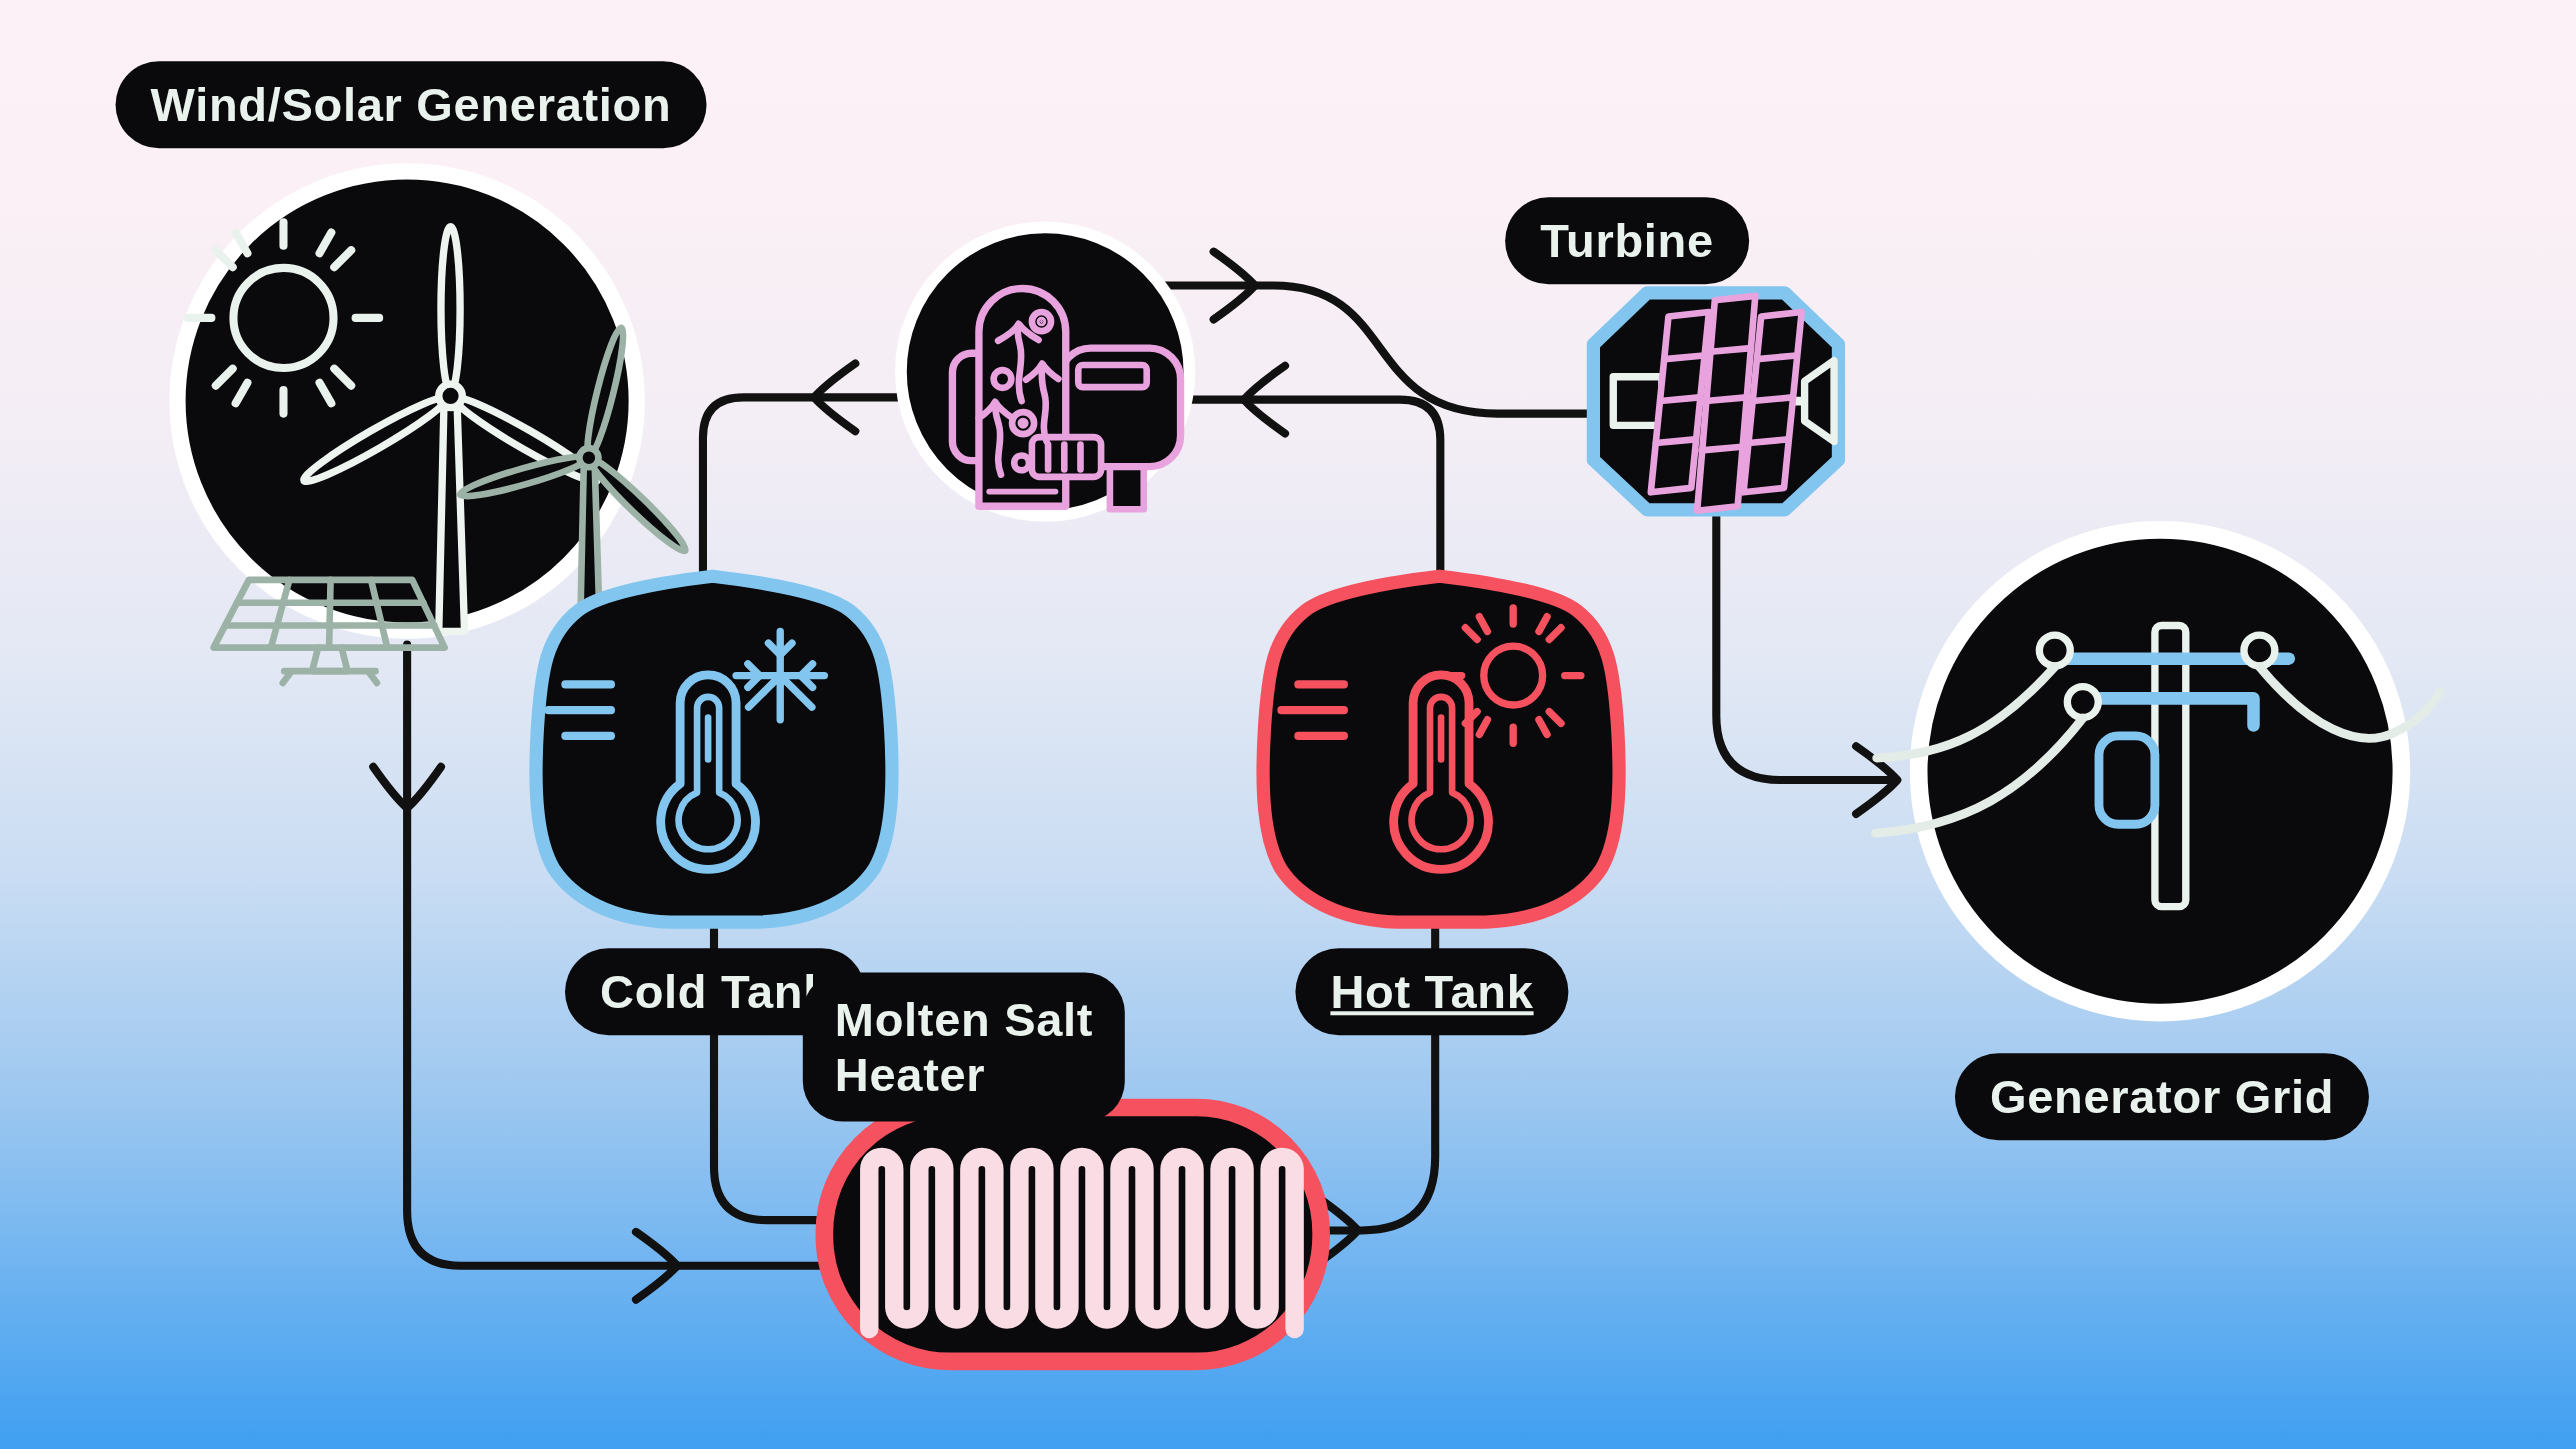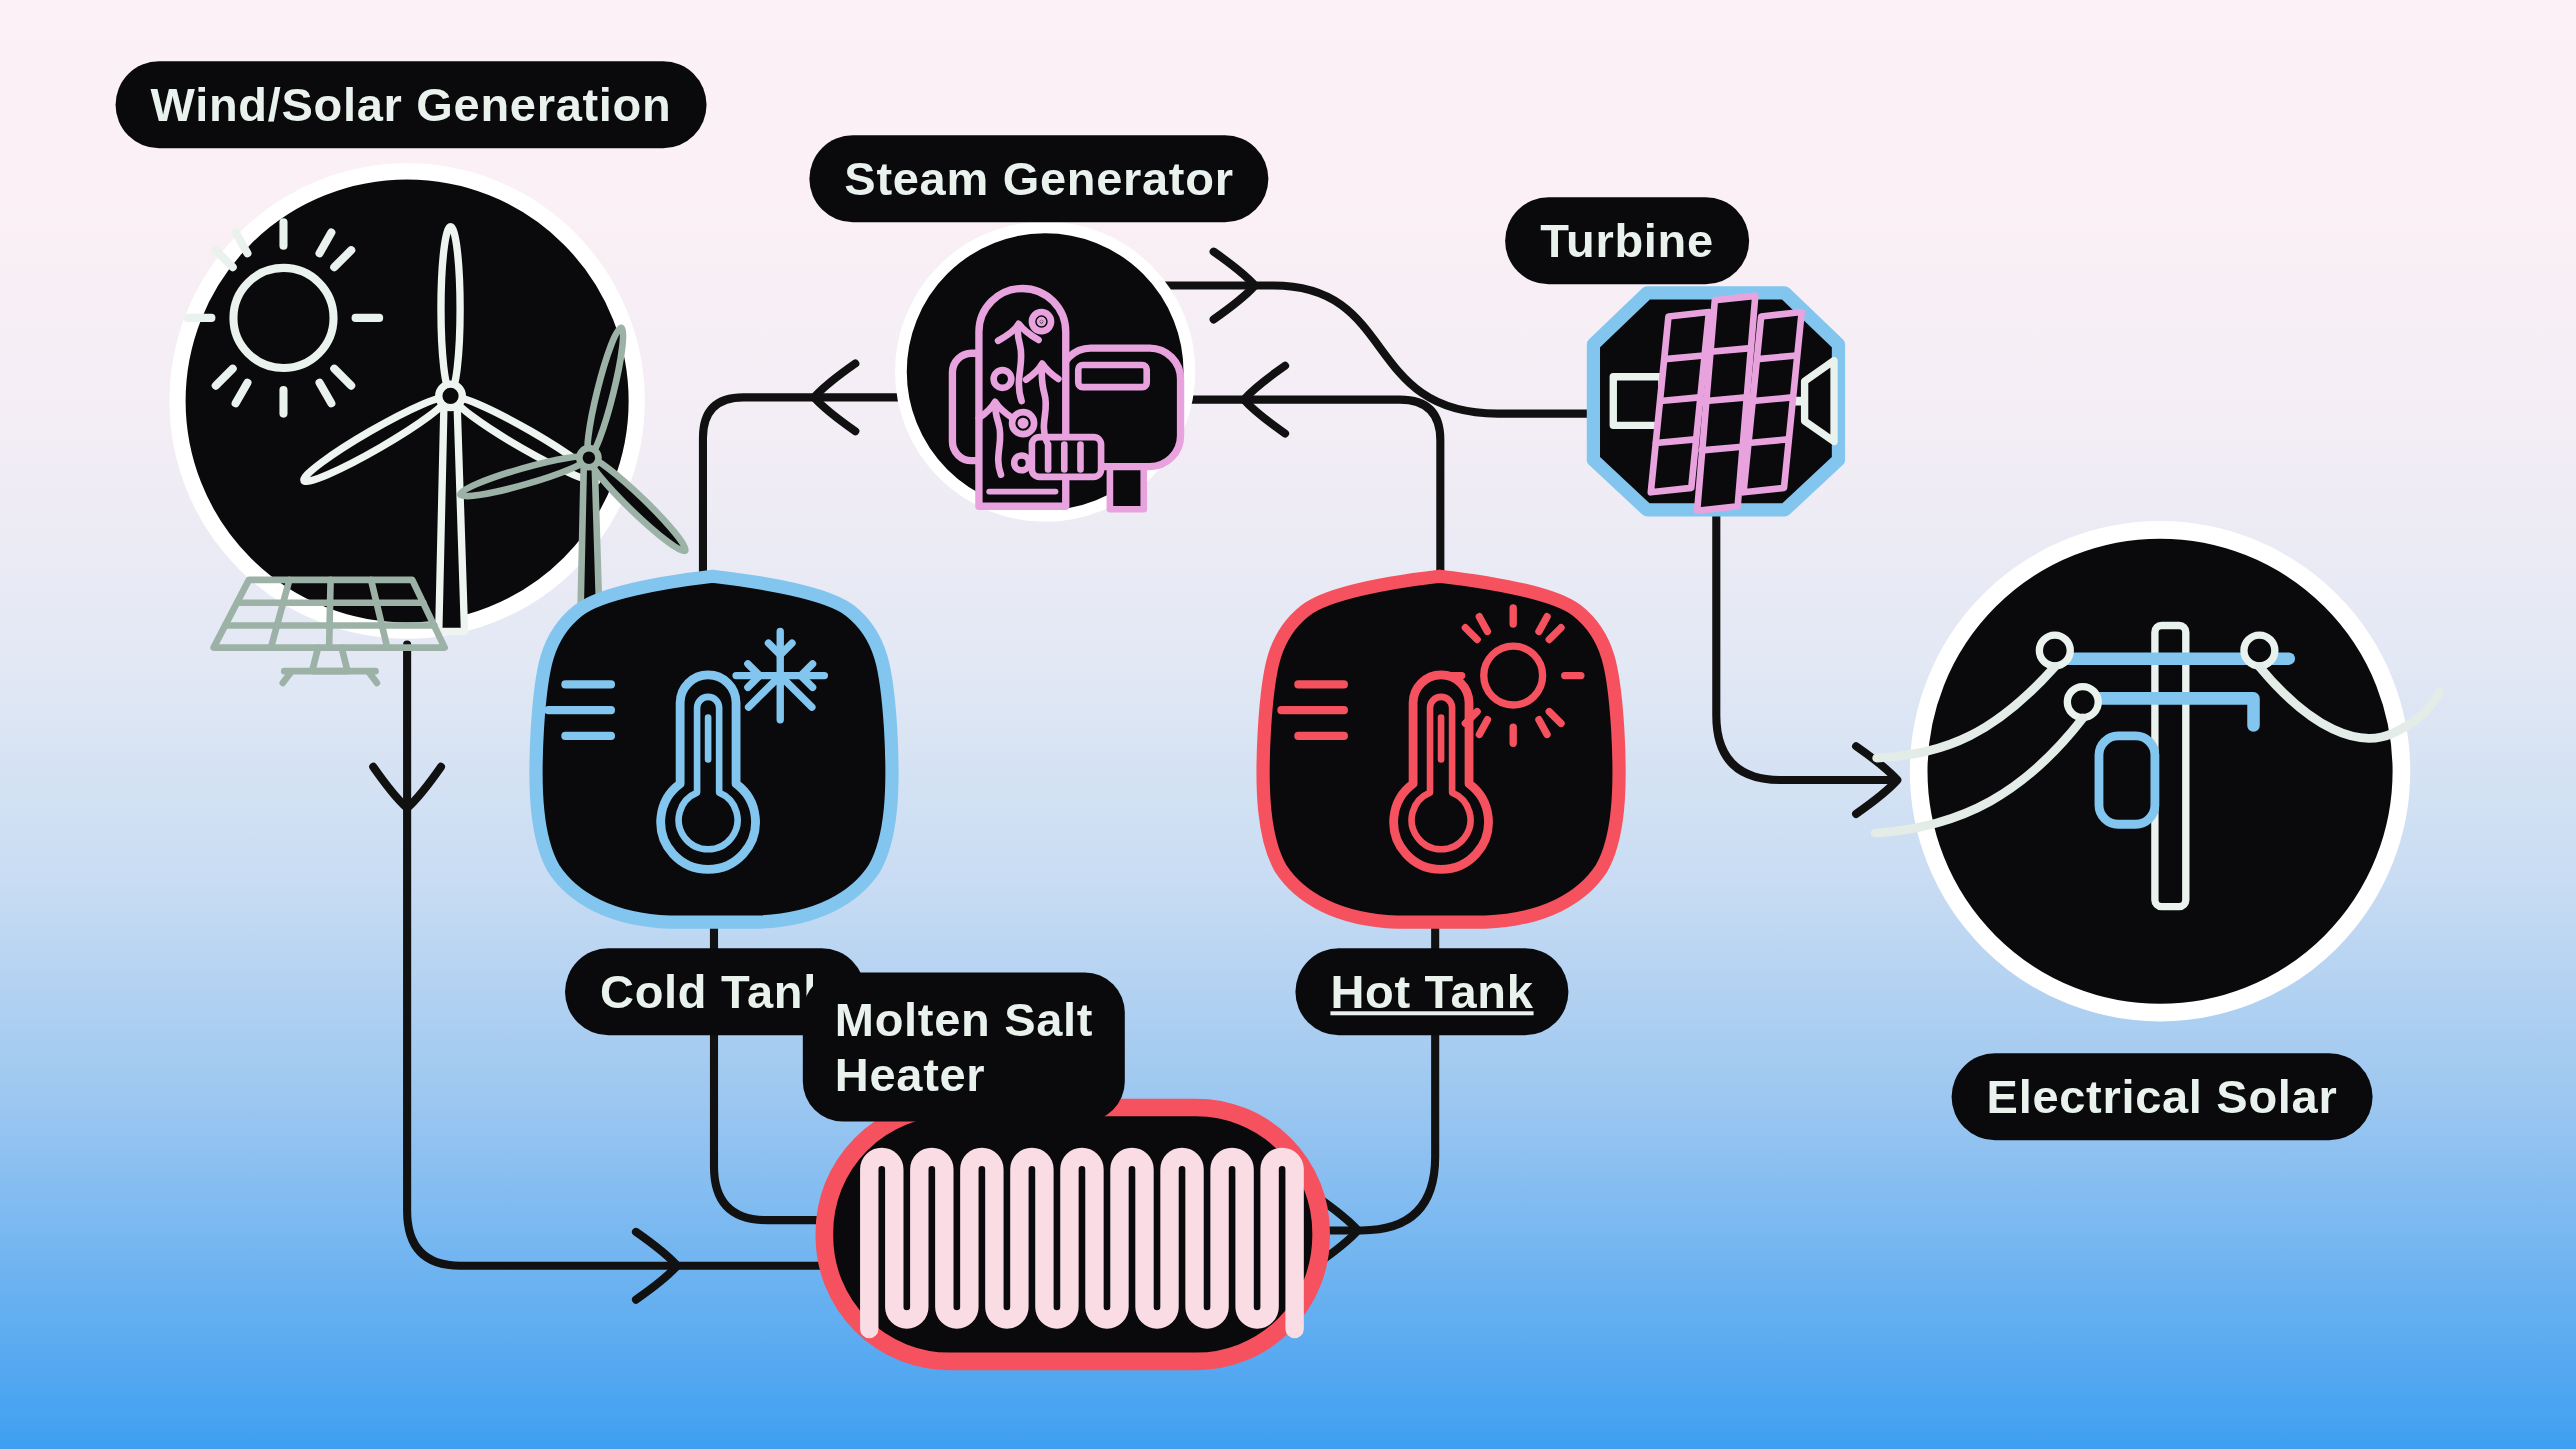--- a/index.html
+++ b/index.html
@@ -226,27 +226,26 @@
     <g stroke="#e3ece6" stroke-width="12">
       <path d="M 2792,906 C 2712,995 2645,1026 2550,1030"></path>
       <path d="M 2830,976 C 2752,1076 2668,1124 2548,1132"></path>
       <path d="M 3070,906 C 3140,990 3205,1018 3252,996 C 3285,981 3305,960 3315,940"></path>
     </g>
   </g>
 </svg>
 
 <div class="label" style="left:411px; top:105px;">Wind/Solar Generation</div>
 
-<div class="label" style="left:1039px; top:179px;">Steam Generator</div>
 
 <div class="label" style="left:1627px; top:241px;">Turbine</div>
 
 <div class="label" style="left:715px; top:992px;">Cold Tank</div>
 
 <div class="label" style="left:1432px; top:992px;text-decoration:underline;">Hot Tank</div>
 
 <div class="label two-line" style="left:964px; top:999px;">Molten Salt
 Heater</div>
 
-<div class="label" style="left:2162px; top:1097px;">Electrical Solar</div>
+<div class="label" style="left:2162px; top:1097px;">Generator Grid</div>
 
 </div>
 
 
 </body></html>

